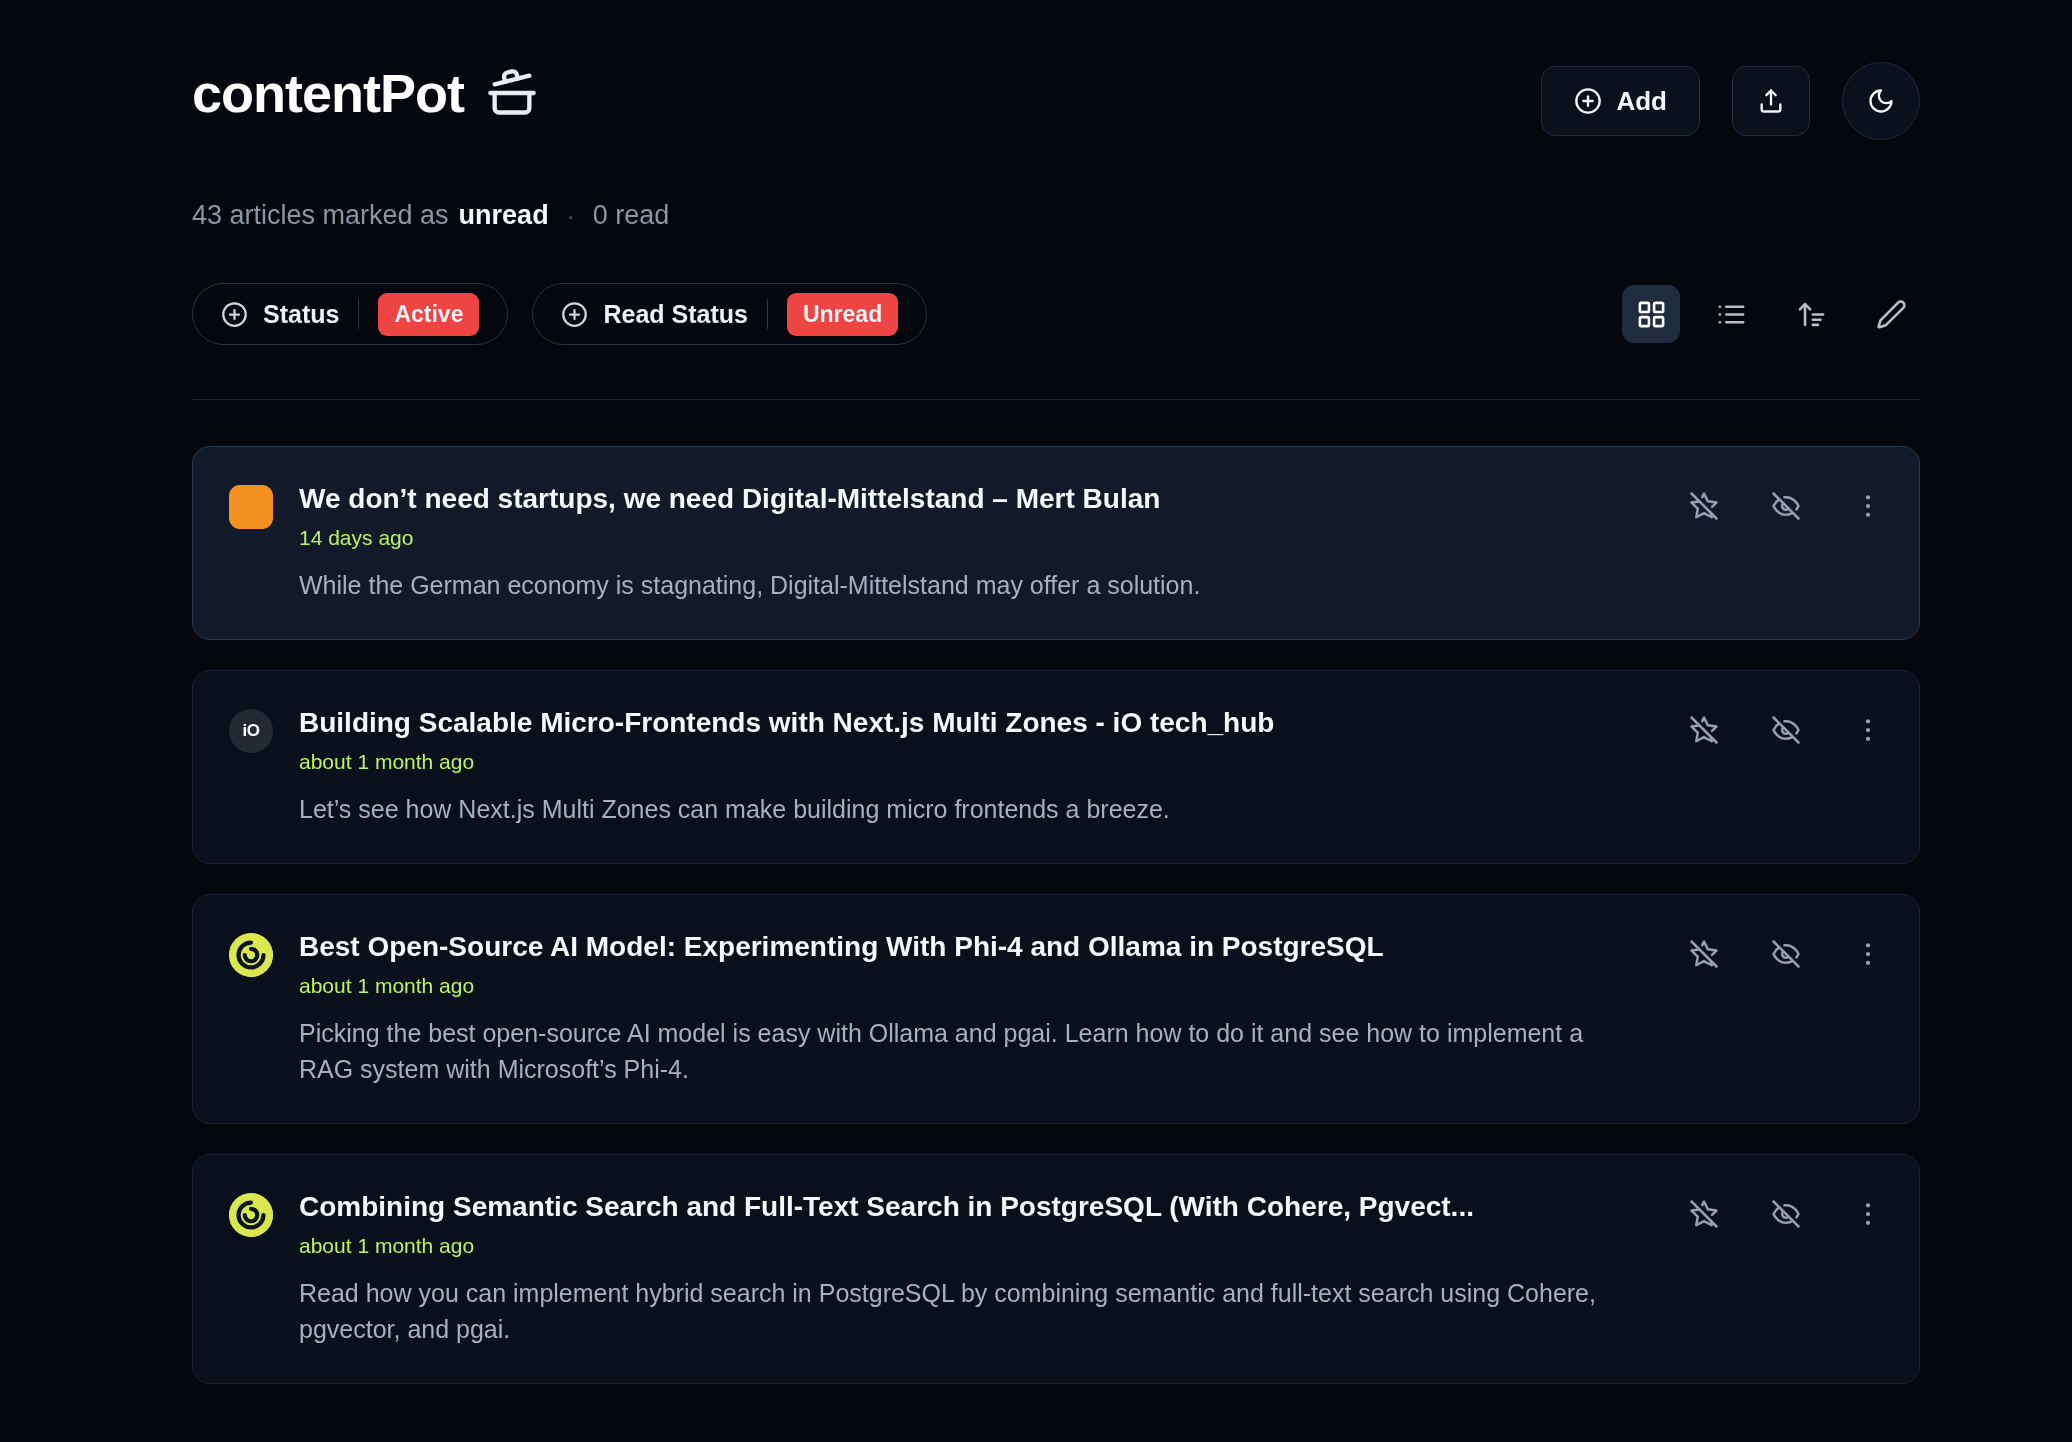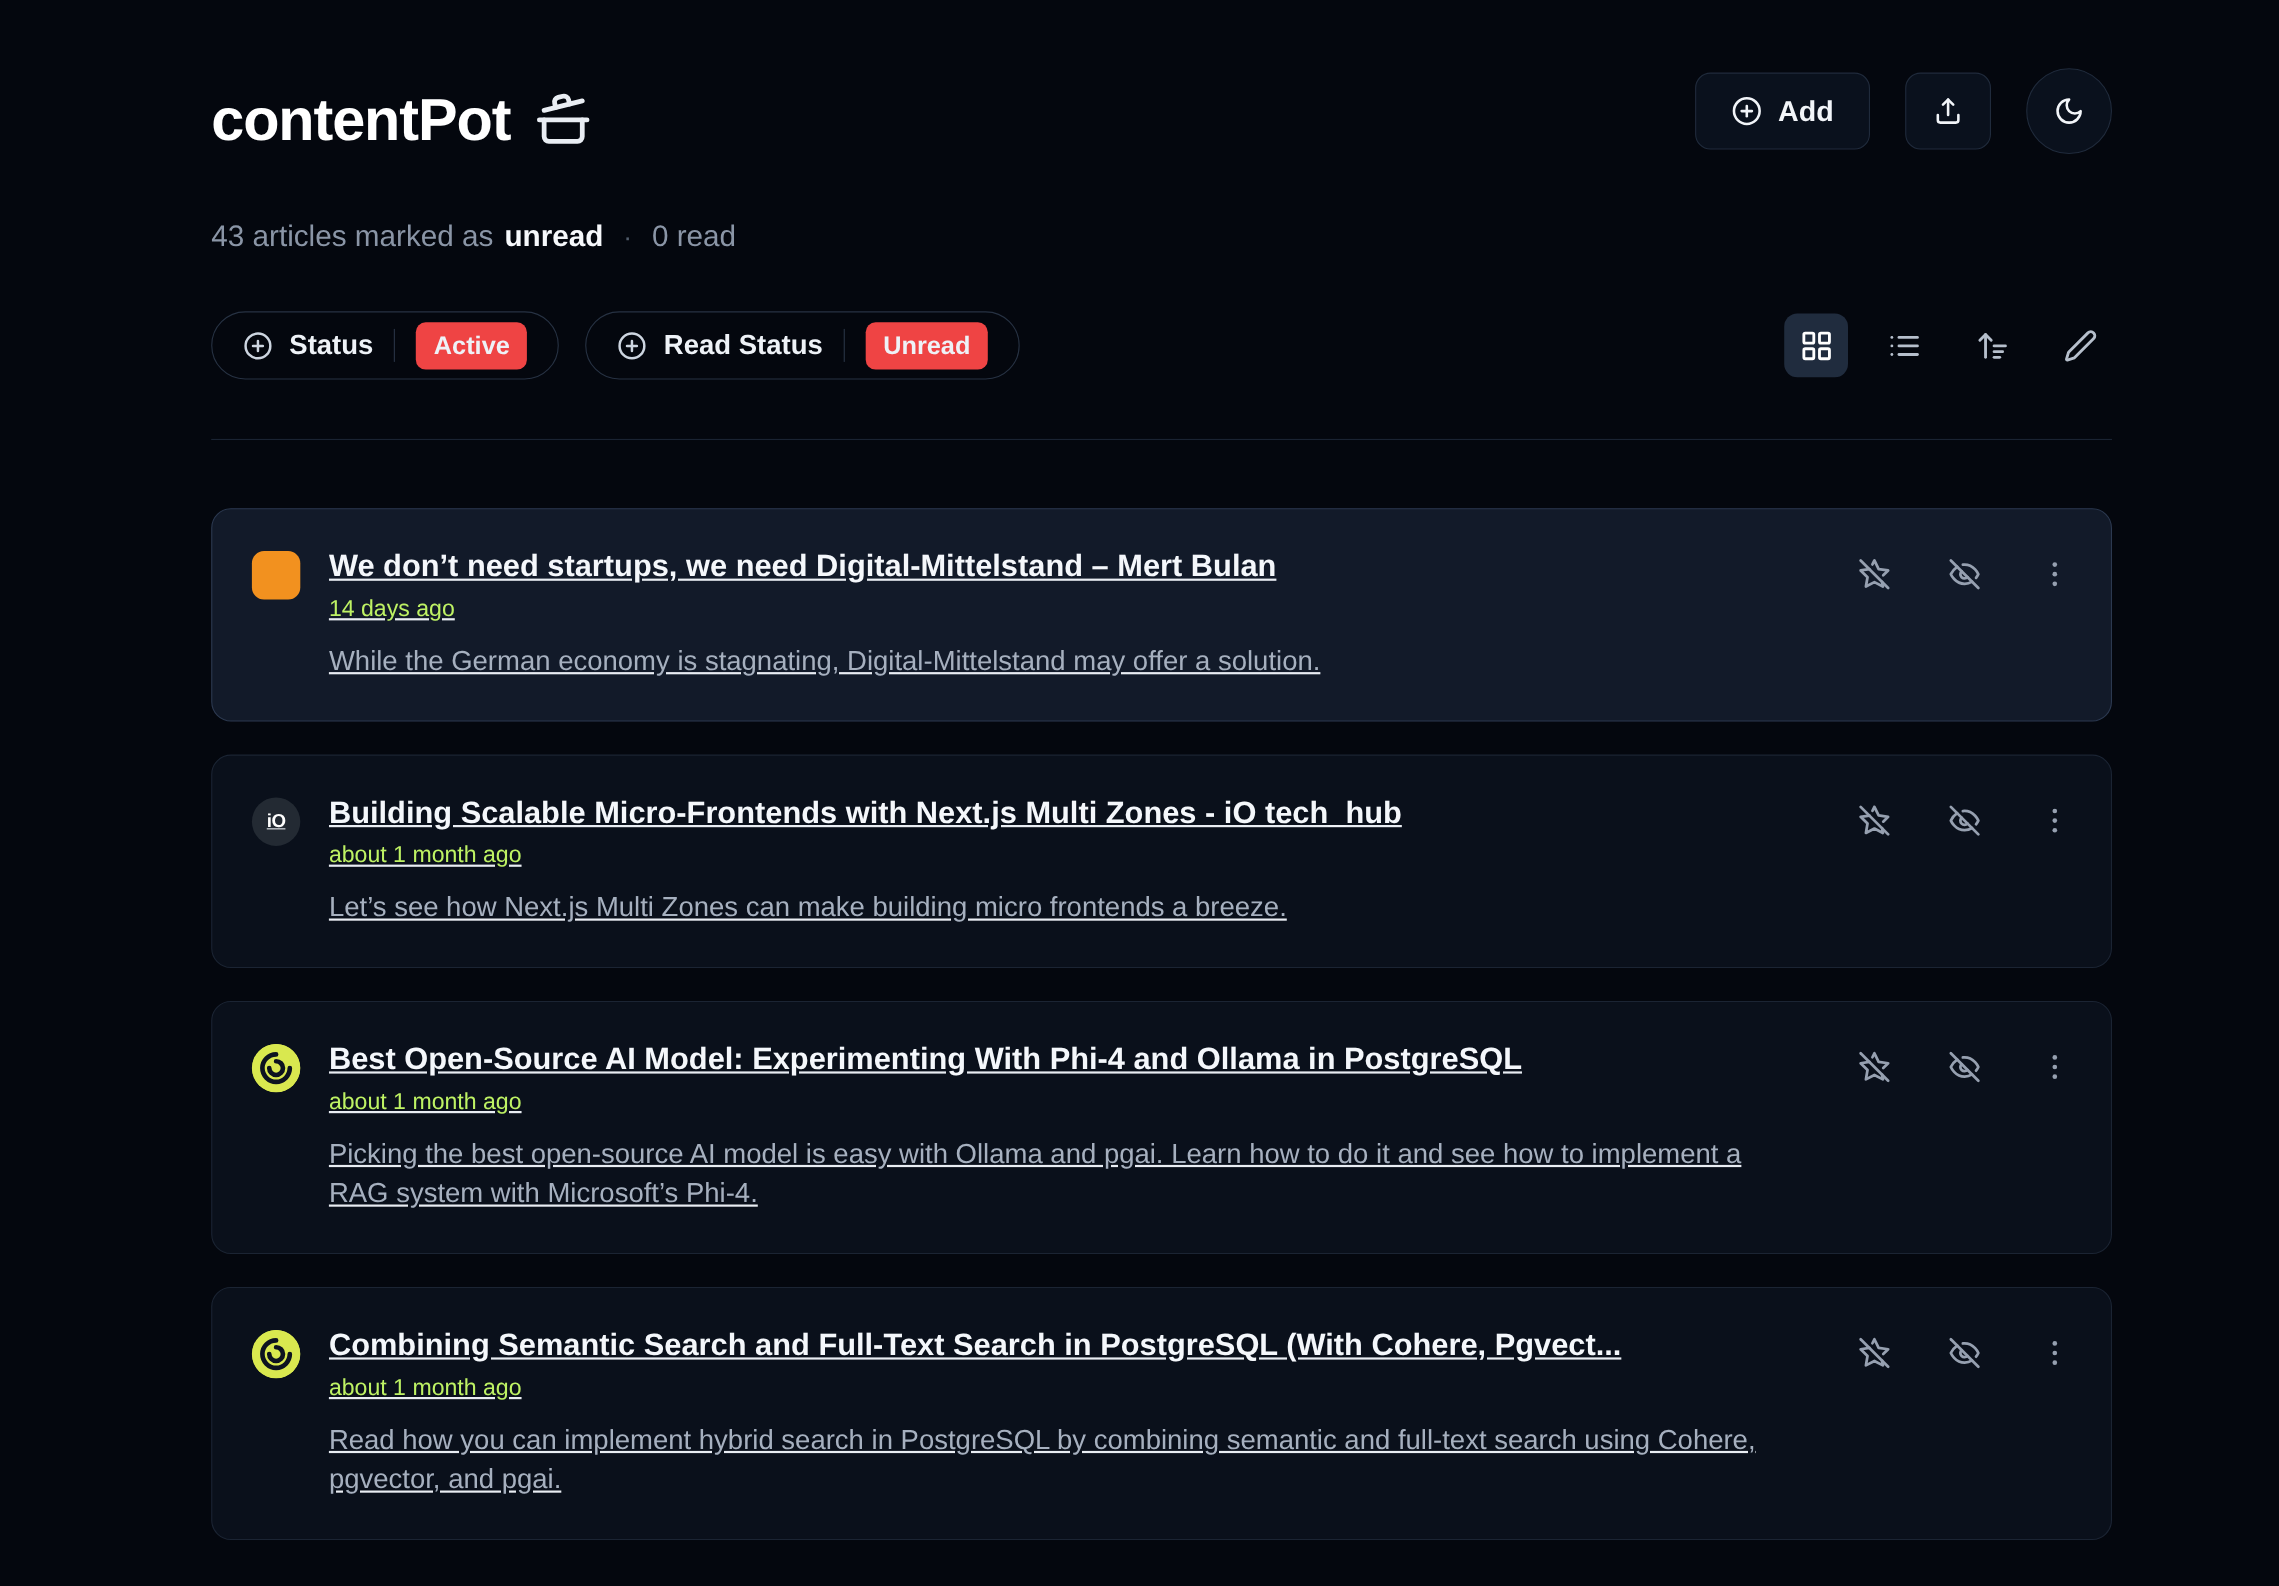--- a/index.html
+++ b/index.html
@@ -5,21 +5,21 @@
   * { box-sizing: border-box; }
   html, body { margin: 0; padding: 0; }
   body {
     width: 2072px; height: 1442px; overflow: hidden;
     background: #04070e; color: #e9edf3;
     font-family: "Liberation Sans", sans-serif;
   }
   .page { width: 1728px; margin-left: 192px; padding-top: 62px; }
 
   
-  .topbar { display: flex; align-items: flex-end; justify-content: space-between; }
+  .topbar { display: flex; align-items: flex-start; justify-content: space-between; }
   .title-wrap { display: flex; align-items: center; gap: 22px; }
   .app-title { margin: 0; font-size: 54px; font-weight: 800; letter-spacing: -1px; color: #ffffff; }
   .pot-icon { width: 52px; height: 52px; color: #e9edf3; }
 
   .top-actions { display: flex; align-items: center; gap: 32px; }
   .btn {
     display: flex; align-items: center; justify-content: center; gap: 14px;
     height: 70px; padding: 0 32px;
     background: #0a111d; border: 1px solid #202b3c; border-radius: 14px;
     color: #f2f5f9; font-size: 26px; font-weight: 600;
@@ -55,21 +55,21 @@
     width: 58px; height: 58px; display: flex; align-items: center; justify-content: center;
     background: transparent; border: none; border-radius: 12px;
     color: #b6bfcc; cursor: pointer;
   }
   .toggle svg { width: 31px; height: 31px; }
   .toggle.active { background: #202c3e; color: #ffffff; }
 
   .divider { border: none; border-top: 1px solid #1a2332; margin: 54px 0 0 0; }
 
   
-  .articles { margin-top: 62px; text-decoration: underline; }
+  .articles { margin-top: 46px; }
   .card {
     display: flex; gap: 26px; align-items: flex-start;
     background: #0a101b; border: 1px solid #1b2433; border-radius: 18px;
     padding: 36px 36px; margin-bottom: 30px;
   }
   .card.highlight { background: #121a29; border-color: #2c3950; }
 
   .favicon {
     width: 44px; height: 44px; flex-shrink: 0; margin-top: 2px;
     display: flex; align-items: center; justify-content: center;

